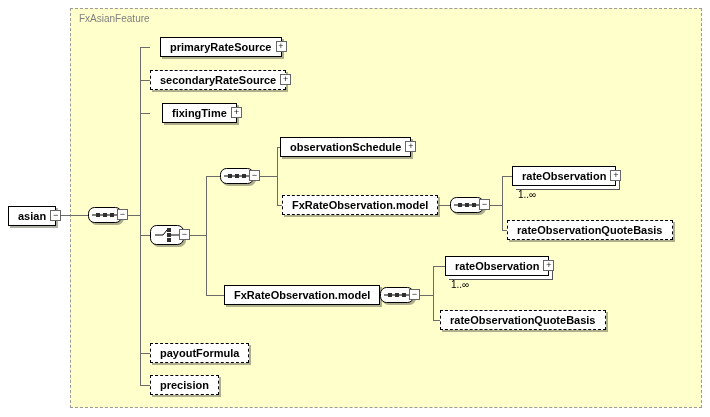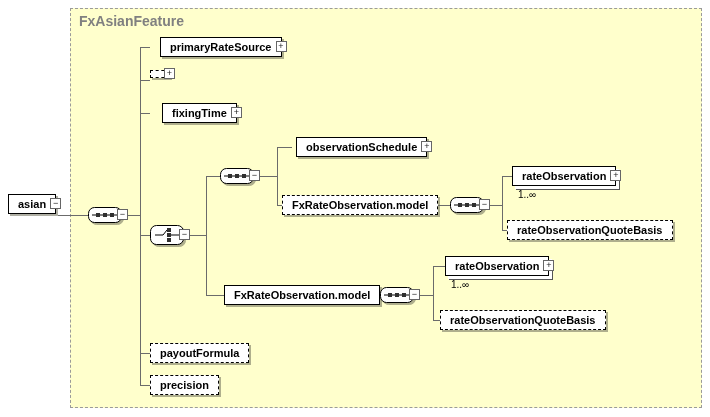--- a/index.html
+++ b/index.html
@@ -1,20 +1,20 @@
 <!DOCTYPE html>
 <html><head>
 <meta charset="utf-8">
 <style>
   html,body{margin:0;padding:0;background:#ffffff;}
   .canvas{position:relative;width:710px;height:417px;background:#ffffff;
           font-family:"Liberation Sans",sans-serif;overflow:hidden;}
   .frame{position:absolute;left:70px;top:8px;width:632px;height:400px;
          background:#ffffcc;border:1px dashed #9a9a9a;box-sizing:border-box;z-index:0;}
-  .frame-title{position:absolute;left:8px;top:4px;font-size:14px;font-weight:bold;color:#808080;}
+  .frame-title{position:absolute;left:8px;top:4px;font-size:10px;font-weight:normal;color:#808080;}
   .line{position:absolute;background:#6b6b6b;z-index:1;}
   .h{height:1px;} .v{width:1px;}
   .node{position:absolute;z-index:2;background:#ffffff;border:1px solid #000000;
         padding:3px 9px;font-size:11px;font-weight:bold;color:#000000;
         white-space:nowrap;line-height:12px;box-shadow:2px 2px 0 rgba(110,110,90,0.55);}
   .dashed{border-style:dashed;}
   .multi{box-shadow:3px 3px 0 #ffffff,4px 4px 0 #555555;}
   .expand{position:absolute;right:-6px;top:50%;margin-top:-6px;width:9px;height:9px;
           background:#ffffff;border:1px solid #666666;font-size:9px;font-weight:normal;
           line-height:9px;text-align:center;color:#222222;z-index:3;}
@@ -52,21 +52,21 @@
   <div class="line h" style="left:486px;top:205px;width:16px"></div>
   <div class="line v" style="left:502px;top:176px;height:55px"></div>
   <div class="line h" style="left:502px;top:176px;width:10px"></div>
   <div class="line h" style="left:502px;top:230px;width:5px"></div>
   <div class="line h" style="left:355px;top:295px;width:25px"></div>
   <div class="line h" style="left:416px;top:295px;width:17px"></div>
   <div class="line v" style="left:433px;top:266px;height:55px"></div>
   <div class="line h" style="left:433px;top:266px;width:12px"></div>
   <div class="line h" style="left:433px;top:320px;width:7px"></div>
 
-  <div class="node" style="left:8px;top:194px">
+  <div class="node" style="left:8px;top:206px">
     <span>asian</span>
     <span class="expand">−</span>
   </div>
 
   <div class="compositor" style="left:88px;top:207px;width:34px;height:16px">
     <svg class="comp-shadow" width="34" height="16">
       <rect x="0.5" y="0.5" width="33" height="15" rx="6" fill="#ffffff" stroke="#000000"></rect>
       <line x1="4" y1="8" x2="30" y2="8" stroke="#000000"></line>
       <rect x="8" y="6" width="4" height="4" fill="#303030"></rect>
       <rect x="15" y="6" width="4" height="4" fill="#303030"></rect>
@@ -74,20 +74,21 @@
     </svg>
     <span class="expand">−</span>
   </div>
 
   <div class="node" style="left:160px;top:37px">
     <span>primaryRateSource</span>
     <span class="expand">+</span>
   </div>
 
   <div class="node dashed" style="left:150px;top:70px">
+    <span>secondaryRateSource</span>
     <span class="expand">+</span>
   </div>
 
   <div class="node" style="left:162px;top:103px">
     <span>fixingTime</span>
     <span class="expand">+</span>
   </div>
 
   <div class="compositor" style="left:150px;top:225px;width:34px;height:20px">
     <svg class="comp-shadow" width="34" height="20">
@@ -106,21 +107,21 @@
     <svg class="comp-shadow" width="34" height="16">
       <rect x="0.5" y="0.5" width="33" height="15" rx="6" fill="#ffffff" stroke="#000000"></rect>
       <line x1="4" y1="8" x2="30" y2="8" stroke="#000000"></line>
       <rect x="8" y="6" width="4" height="4" fill="#303030"></rect>
       <rect x="15" y="6" width="4" height="4" fill="#303030"></rect>
       <rect x="22" y="6" width="4" height="4" fill="#303030"></rect>
     </svg>
     <span class="expand">−</span>
   </div>
 
-  <div class="node" style="left:296px;top:137px">
+  <div class="node" style="left:280px;top:137px">
     <span>observationSchedule</span>
     <span class="expand">+</span>
   </div>
 
   <div class="node dashed" style="left:282px;top:195px">
     <span>FxRateObservation.model</span>
   </div>
 
   <div class="compositor" style="left:450px;top:197px;width:34px;height:16px">
     <svg class="comp-shadow" width="34" height="16">

